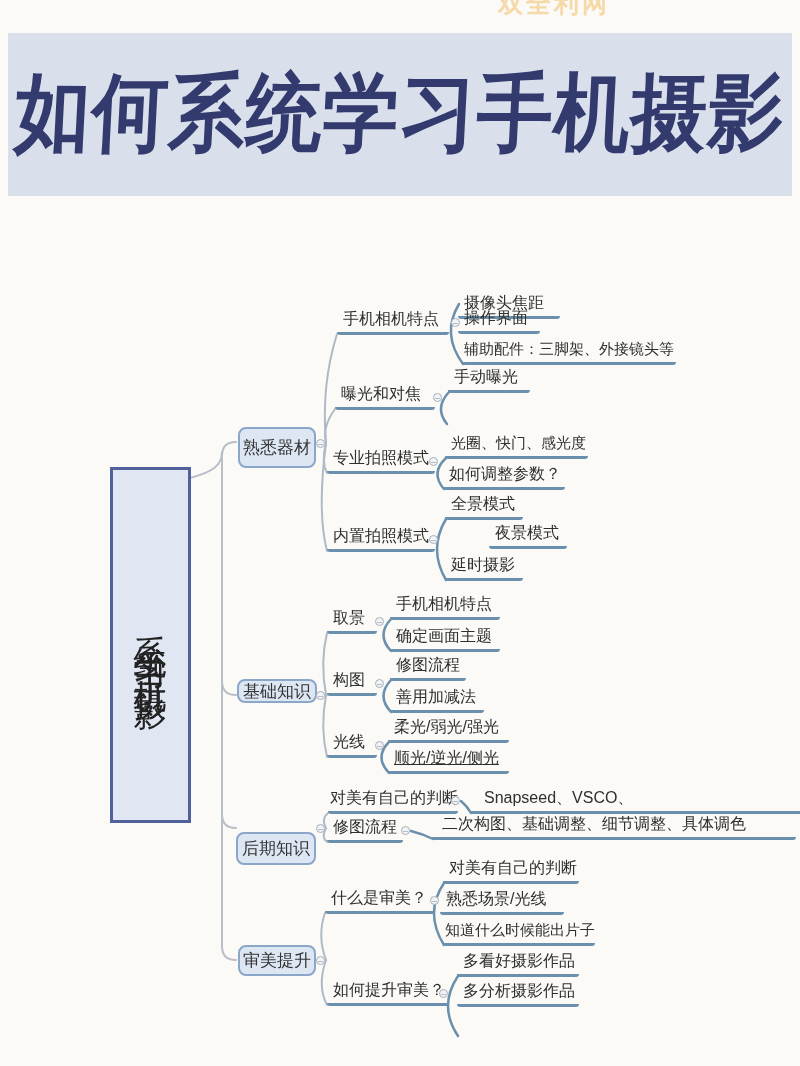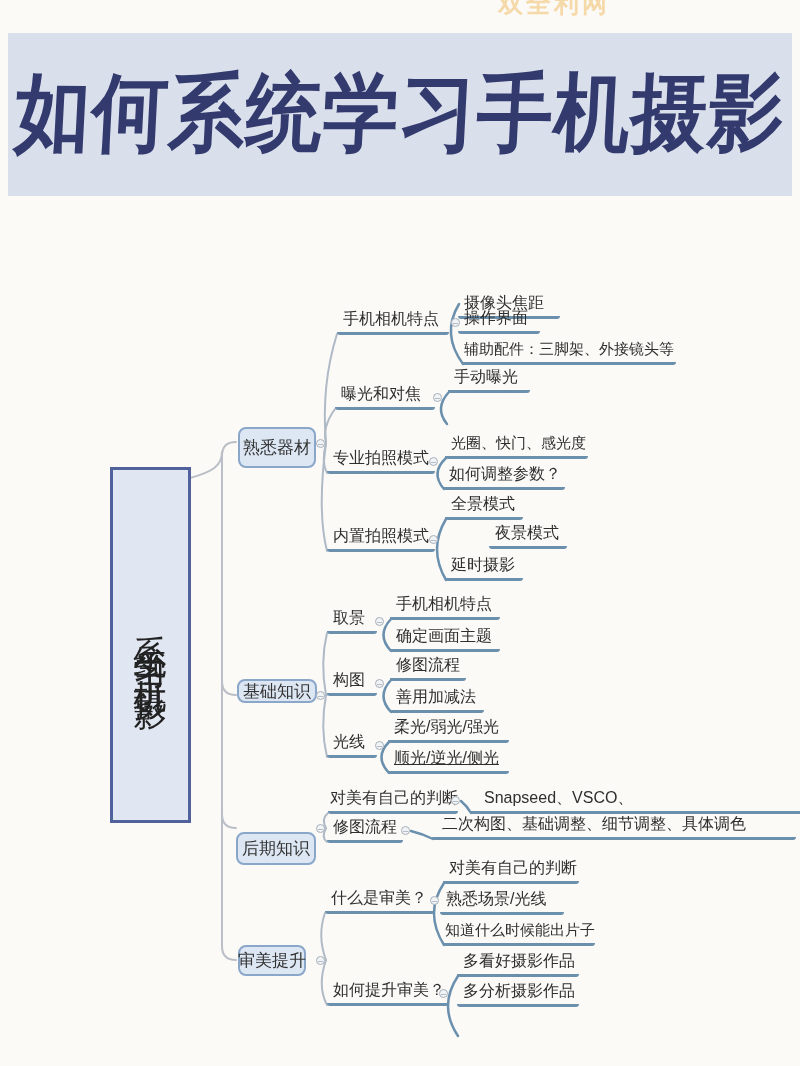--- a/index.html
+++ b/index.html
@@ -83,21 +83,21 @@
 
   <div class="bbox" style="left:238px;top:427px;width:78px;height:41px;">
     <span>熟悉器材</span>
   </div>
   <div class="bbox" style="left:237px;top:679px;width:80px;height:24px;text-align:right;">
     <span>基础知识</span>
   </div>
   <div class="bbox" style="left:236px;top:812px;width:80px;height:33px;margin-top:20px;">
     <span>后期知识</span>
   </div>
-  <div class="bbox" style="left:238px;top:945px;width:68px;height:31px;">
+  <div class="bbox" style="left:238px;top:945px;width:78px;height:31px;">
     <span>审美提升</span>
   </div>
 
   <div class="tg" style="left:316px;top:439px;"></div>
   <div class="tg" style="left:316px;top:691px;"></div>
   <div class="tg" style="left:316px;top:824px;"></div>
   <div class="tg" style="left:316px;top:956px;"></div>
 
   <div class="lab" style="left:337px;top:309px;padding-right:10px;">手机相机特点</div>
   <div class="lab" style="left:335px;top:384px;padding-right:14px;">曝光和对焦</div>

